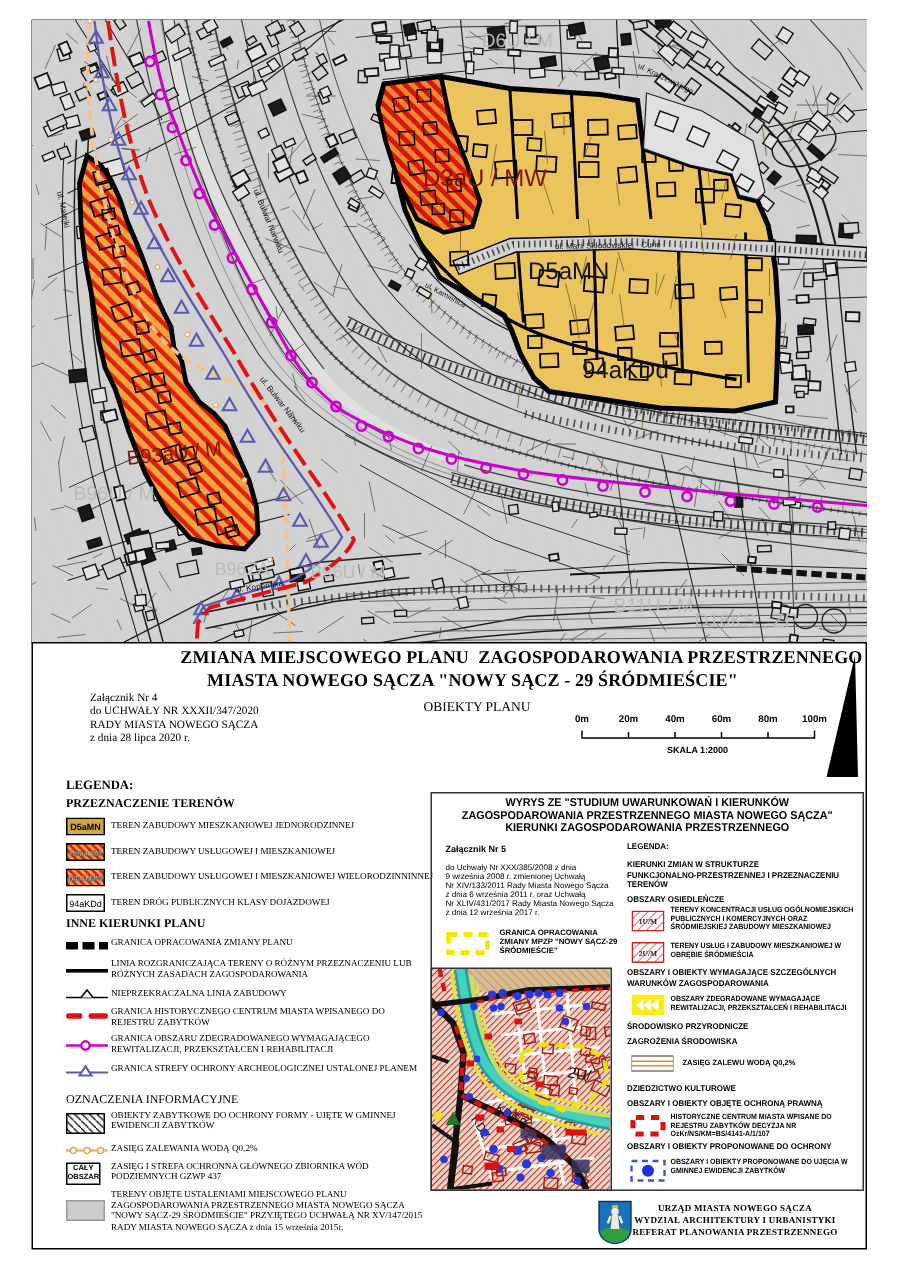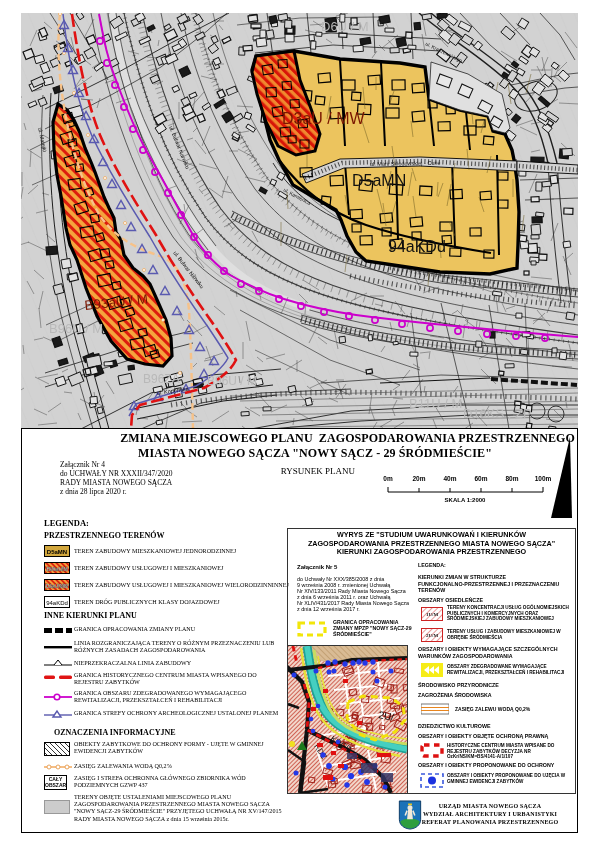--- a/index.html
+++ b/index.html
@@ -584,21 +584,21 @@
 <text x="283" y="191" font-size="5" font-family="Liberation Sans" fill="#111" transform="rotate(28 283 191)">ul. Kamienica</text>
 <text x="425" y="45" font-size="5" font-family="Liberation Sans" fill="#111" transform="rotate(26 425 45)">ul. Kraszewskiego</text>
 </g>
 </svg>
 </div>
 
 <div class="abs ser" style="left:55px;top:431px;width:520px;text-align:right;font-size:12px;font-weight:bold;letter-spacing:.1px;">ZMIANA MIEJSCOWEGO PLANU&nbsp; ZAGOSPODAROWANIA PRZESTRZENNEGO</div>
 
 <div class="abs ser" style="left:55px;top:446px;width:520px;text-align:center;font-size:12px;font-weight:bold;letter-spacing:.1px;">MIASTA NOWEGO SĄCZA "NOWY SĄCZ - 29 ŚRÓDMIEŚCIE"</div>
 
-<div class="abs ser" style="left:58px;top:466px;width:520px;text-align:center;font-size:9px;">RYSUNEK PLANU</div>
+<div class="abs ser" style="left:58px;top:466px;width:520px;text-align:center;font-size:9px;">OBIEKTY PLANU</div>
 
 <div class="abs ser" style="left:44px;top:460px;font-size:7.5px;line-height:9px;margin-left:16px;">Załącznik Nr 4<br>do UCHWAŁY NR XXXII/347/2020<br>RADY MIASTA NOWEGO SĄCZA<br>z dnia 28 lipca 2020 r.</div>
 
 <div class="abs" style="left:383px;top:474px;width:170px;height:30px;">
 <svg width="170" height="30">
 <g font-family="Liberation Sans" font-size="6.5" font-weight="bold" fill="#000">
 <text x="5" y="7" text-anchor="middle">0m</text>
 <text x="36" y="7" text-anchor="middle">20m</text>
 <text x="67" y="7" text-anchor="middle">40m</text>
 <text x="98" y="7" text-anchor="middle">60m</text>
@@ -610,21 +610,21 @@
 </svg>
 </div>
 
 <div class="abs" style="left:549px;top:436px;">
 <svg width="24" height="83">
       <polygon points="21,1 23,82 2,82" fill="#000"></polygon>
     </svg>
 </div>
 
 <div class="abs ser" style="left:44px;top:518px;font-size:8.5px;font-weight:bold;">LEGENDA:</div>
-<div class="abs ser" style="left:44px;top:531px;font-size:8px;font-weight:bold;">PRZESTRZENNEGO TERENÓW</div>
+<div class="abs ser" style="left:44px;top:531px;font-size:8px;font-weight:bold;">PRZEZNACZENIE TERENÓW</div>
 
 <div id="zoneitems" class="ser" style="font-size:6.1px;white-space:nowrap;">
 
 <svg class="abs" style="left:44px;top:545px;" width="26" height="12">
       <rect x=".5" y=".5" width="25" height="11" fill="#d2a73d" stroke="#000"></rect>
       <text x="13" y="8.5" text-anchor="middle" font-size="6" font-weight="bold" font-family="Liberation Sans">D5aMN</text>
     </svg>
 <div class="abs" style="left:74px;top:548px;">TEREN ZABUDOWY MIESZKANIOWEJ JEDNORODZINNEJ</div>
 
 <svg class="abs" style="left:44px;top:562px;" width="26" height="12">
@@ -680,21 +680,21 @@
       <circle cx="13" cy="6" r="2.8" fill="#fff" stroke="#cc00cc" stroke-width="1.6"></circle>
     </svg>
 <div class="abs" style="left:74px;top:690px;line-height:7px;">GRANICA OBSZARU ZDEGRADOWANEGO WYMAGAJĄCEGO<br>REWITALIZACJI, PRZEKSZTAŁCEŃ I REHABILITACJI</div>
 
 <svg class="abs" style="left:44px;top:708px;" width="28" height="12">
       <path d="M0,7 L28,7" stroke="#5a5aae" stroke-width="1.4"></path>
       <path d="M9,9 L13,3 L17,9 Z" fill="#fff" stroke="#5a5aae" stroke-width="1.4"></path>
     </svg>
 <div class="abs" style="left:74px;top:710px;">GRANICA STREFY OCHRONY ARCHEOLOGICZNEJ USTALONEJ PLANEM</div>
 
-<div class="abs" style="left:54px;top:728px;font-size:8px;font-weight:bold;">OZNACZENIA INFORMACYJNE</div>
+<div class="abs" style="left:44px;top:728px;font-size:8px;font-weight:normal;">OZNACZENIA INFORMACYJNE</div>
 
 <svg class="abs" style="left:44px;top:742px;" width="26" height="14">
       <defs>
         <pattern id="nwh" width="5" height="5" patternUnits="userSpaceOnUse">
           <path d="M0,0 L5,5" stroke="#000" stroke-width=".8"></path>
         </pattern>
       </defs>
       <rect x=".5" y=".5" width="25" height="13" fill="url(#nwh)" stroke="#000"></rect>
     </svg>
 <div class="abs" style="left:74px;top:741px;line-height:7px;">OBIEKTY ZABYTKOWE DO OCHRONY FORMY - UJĘTE W GMINNEJ<br>EWIDENCJI ZABYTKÓW</div>

